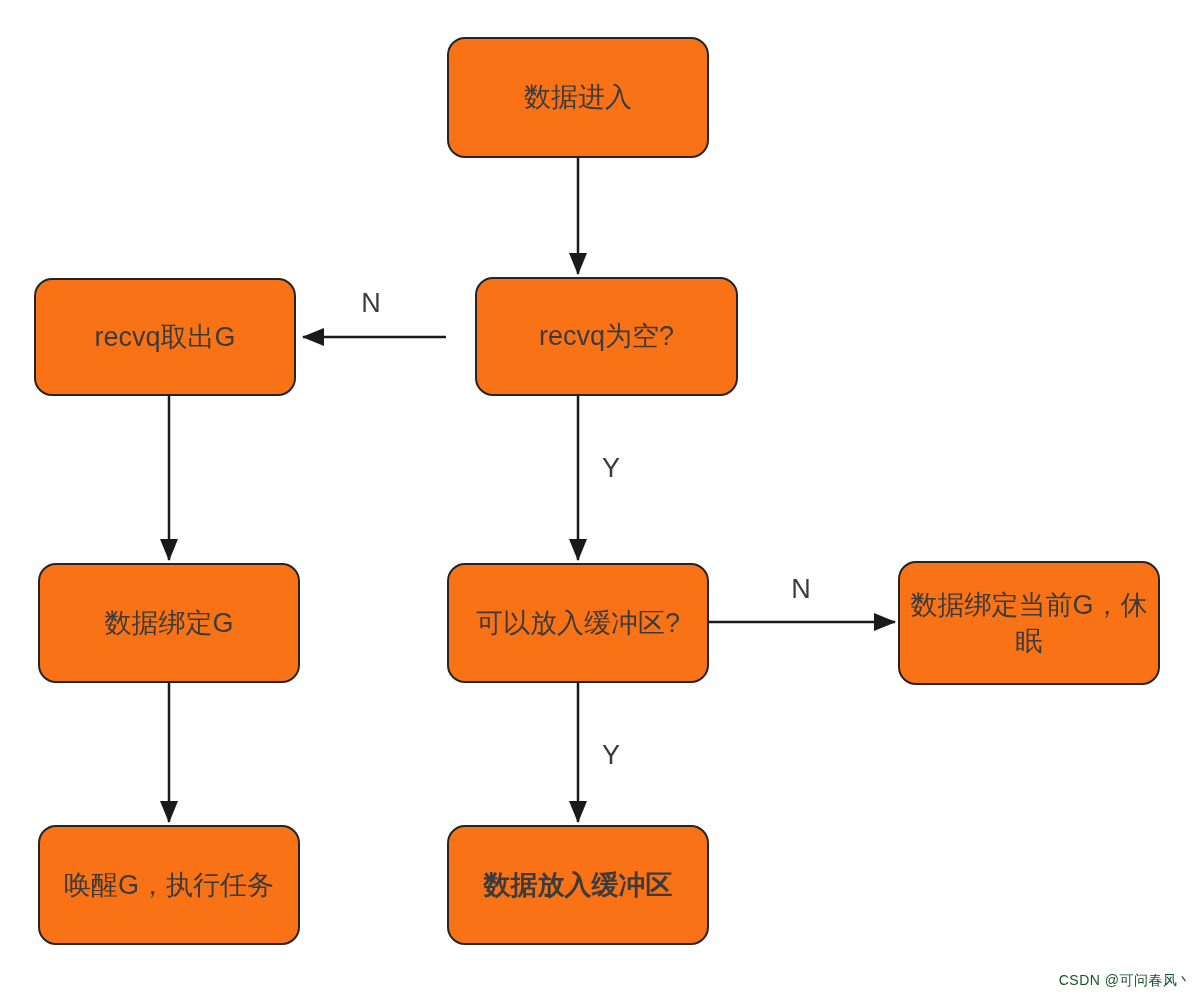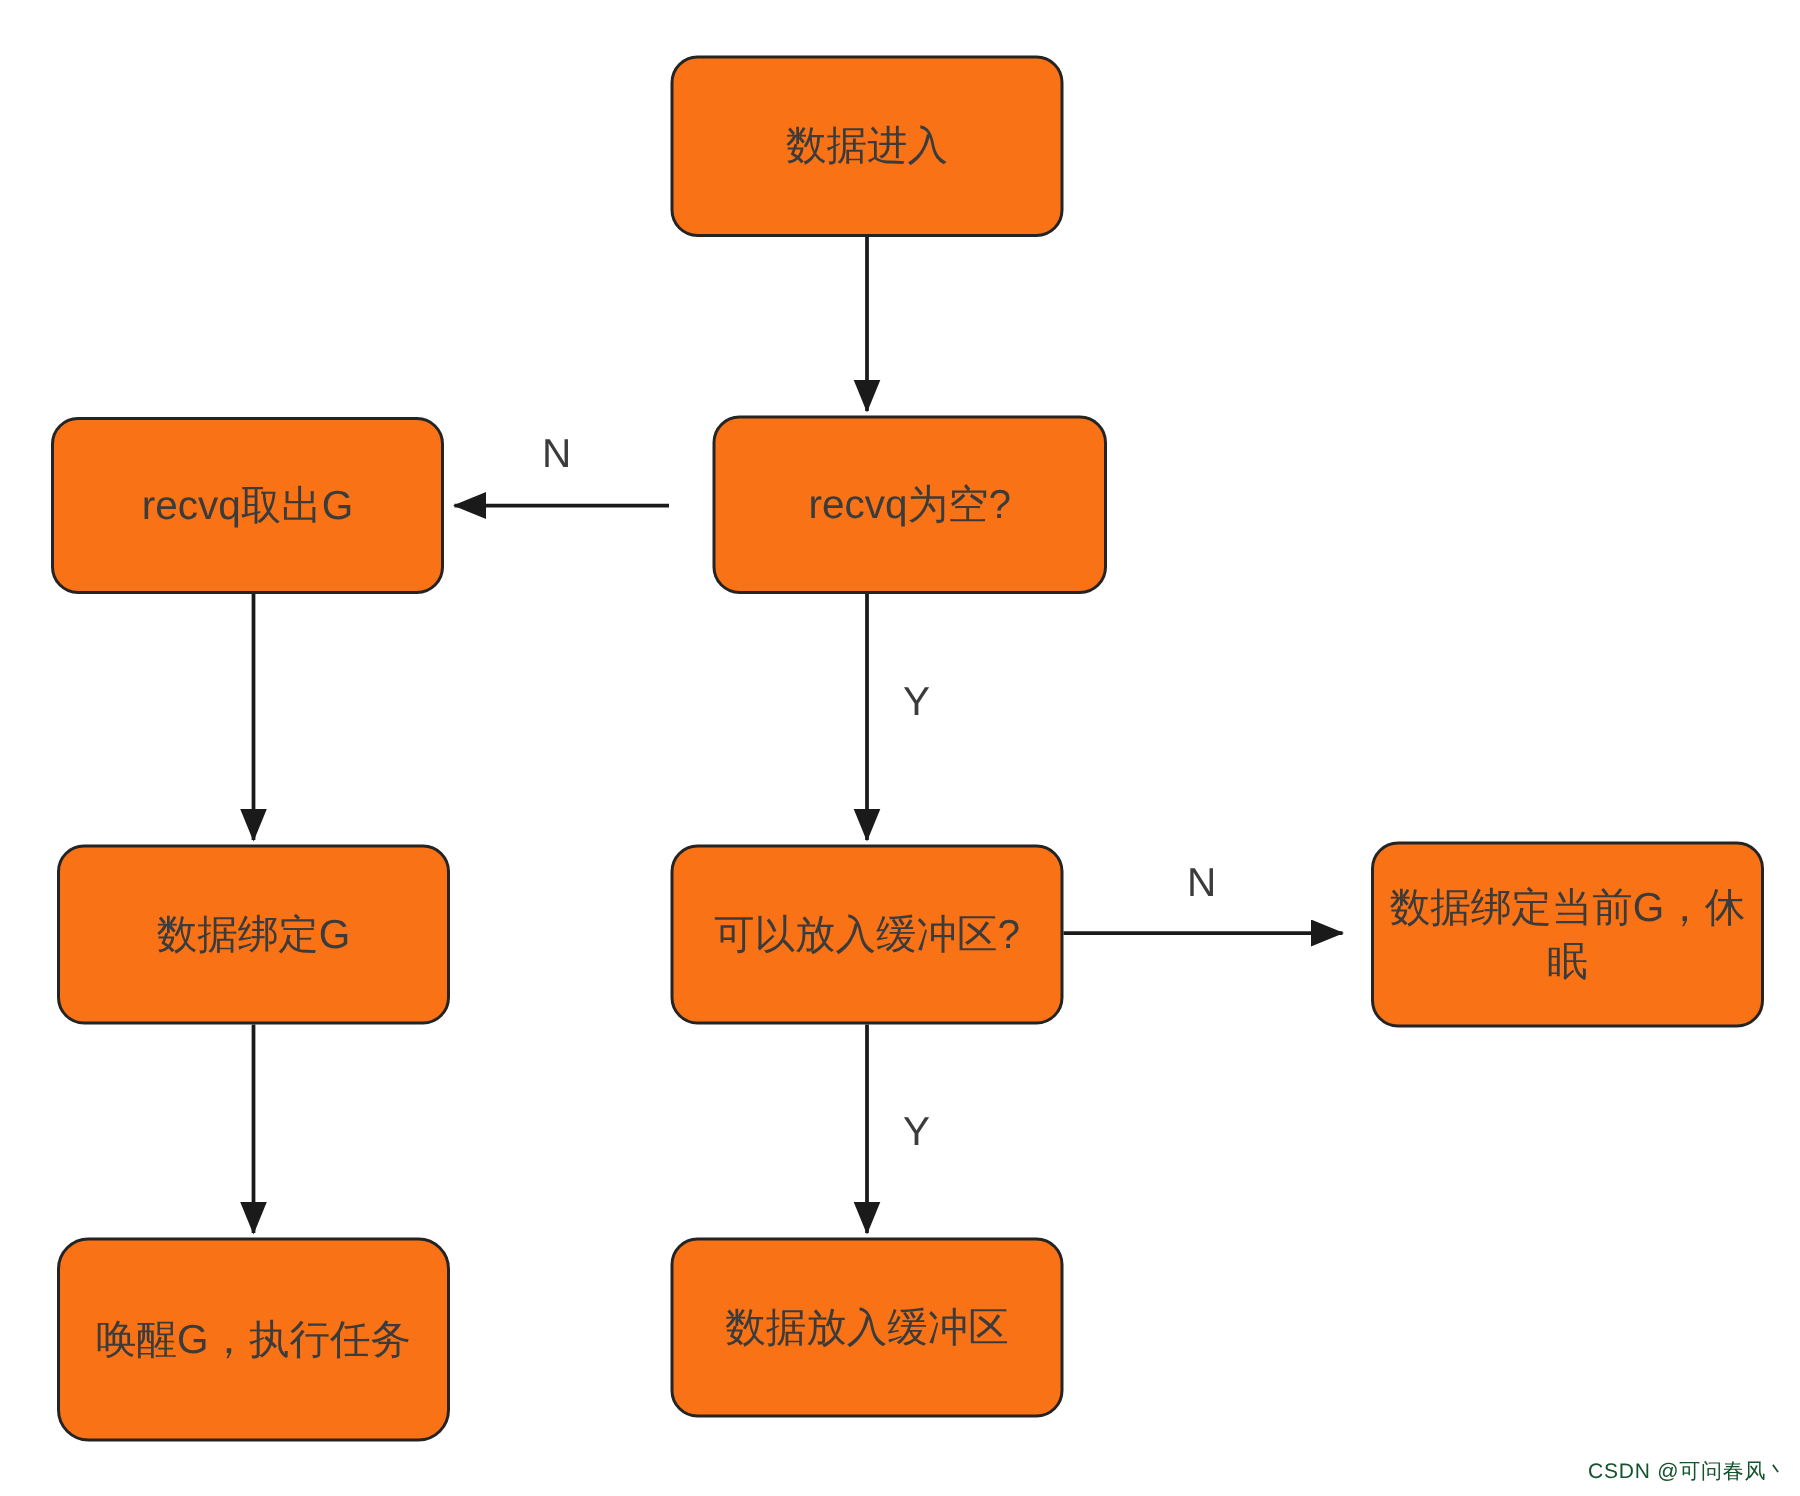--- a/index.html
+++ b/index.html
@@ -52,24 +52,24 @@
     font-size: 14px;
     color: #14532d;
     letter-spacing: 0.5px;
     white-space: nowrap;
   }
   
   .n-data-enter       { left: 447px; top: 37px;  width: 262px; height: 121px; }
   .n-recvq-empty      { left: 446px; top: 277px; width: 263px; height: 119px; margin-left: 29px; }
   .n-recvq-take       { left: 34px;  top: 278px; width: 262px; height: 118px; }
   .n-buffer-check     { left: 447px; top: 563px; width: 262px; height: 120px; }
-  .n-bind-current     { left: 898px; top: 561px; width: 262px; height: 124px; margin-left: 16px; }
+  .n-bind-current     { left: 898px; top: 561px; width: 262px; height: 124px; }
   .n-bind-g           { left: 38px;  top: 563px; width: 262px; height: 120px; }
-  .n-wake-g           { left: 38px;  top: 825px; width: 262px; height: 136px; border-radius: 21px; }
-  .n-data-to-buffer   { left: 447px; top: 825px; width: 262px; height: 120px; }
+  .n-wake-g           { left: 38px;  top: 825px; width: 262px; height: 120px; }
+  .n-data-to-buffer   { left: 447px; top: 825px; width: 262px; height: 120px; font-weight: bold; }
   
   .l-n1 { left: 371px; top: 303px; }
   .l-y1 { left: 611px; top: 468px; }
   .l-n2 { left: 801px; top: 589px; }
   .l-y2 { left: 611px; top: 755px; }
 </style>
 </head>
 <body>
 
 <div class="stage">

